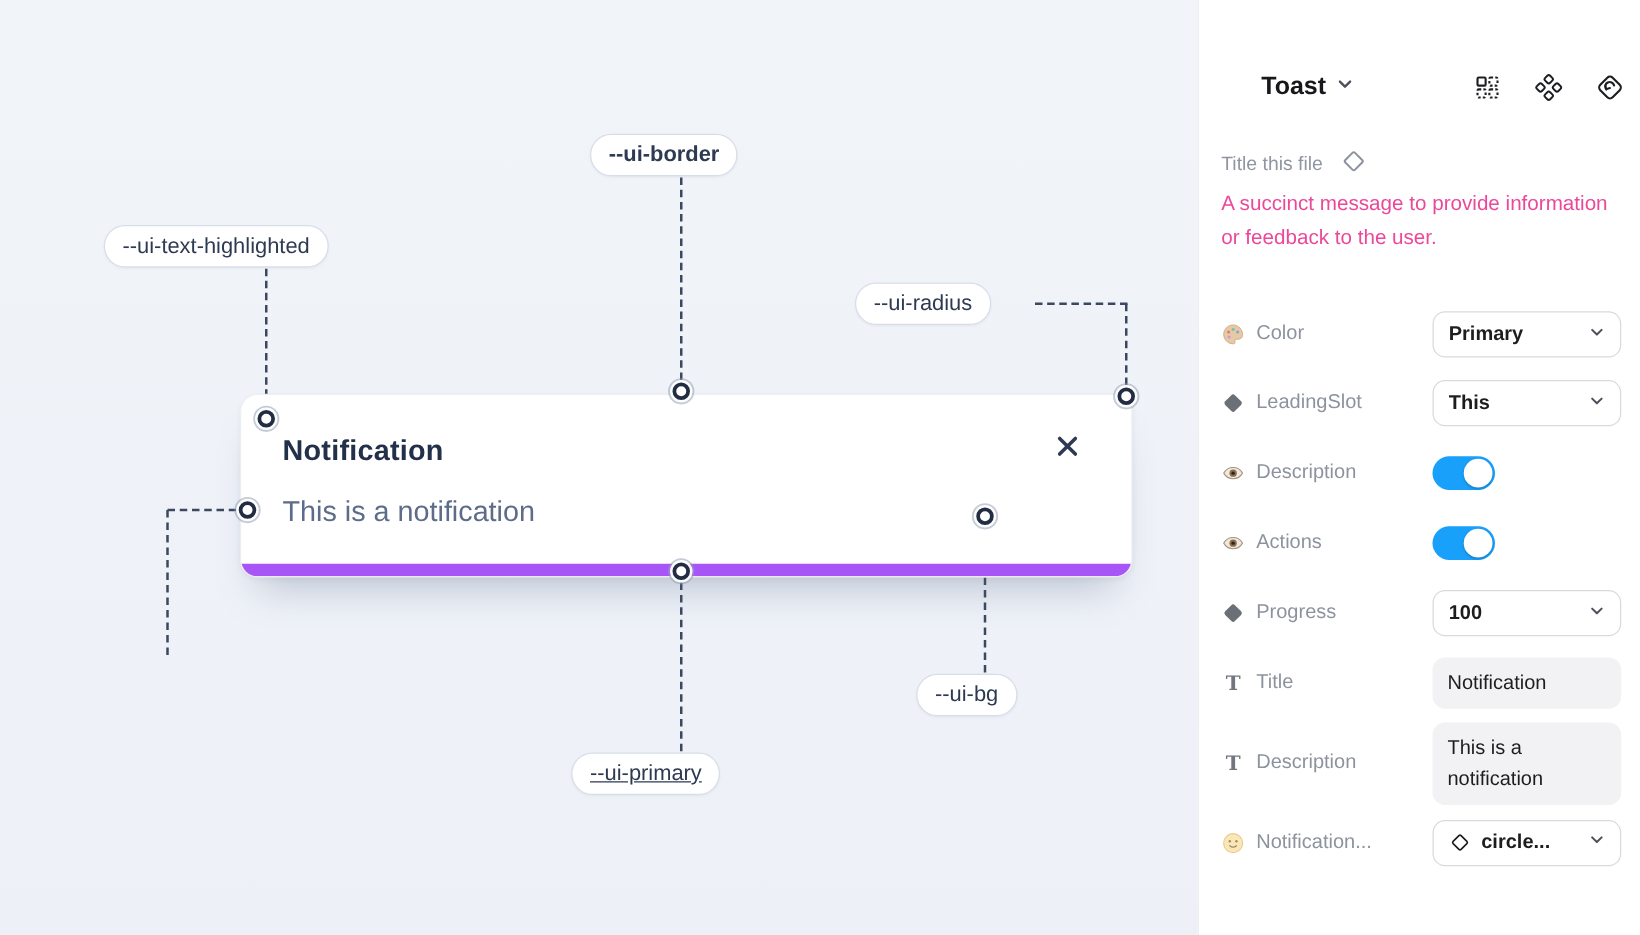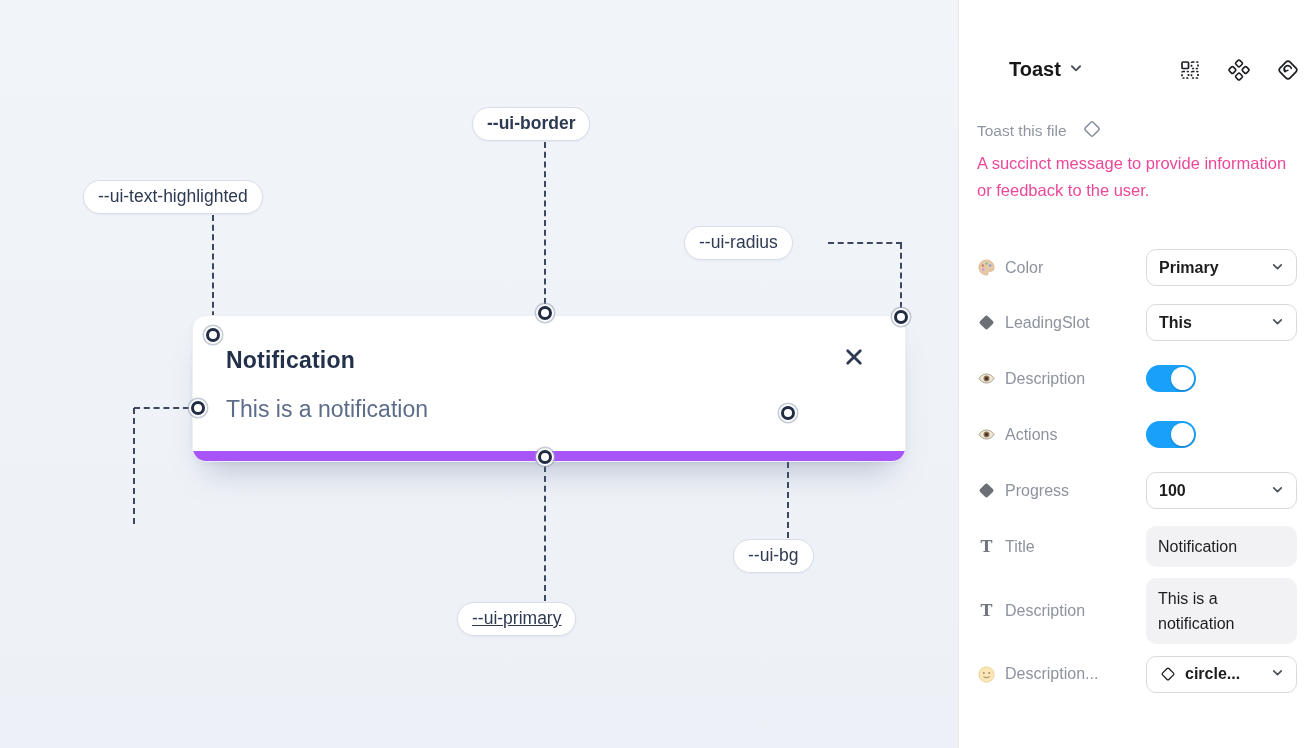--- a/index.html
+++ b/index.html
@@ -47,21 +47,21 @@
 
   .from-row { position:absolute; left:18px; top:116px; display:flex;
     align-items:center; gap:12px; }
   .from-label { font-size:15.5px; color:#9096a1; }
 
   .panel-desc { position:absolute; left:18px; top:150px; width:324px;
     font-size:16.5px; line-height:27px; color:#ec4899; }
 
   .prop-row { position:absolute; left:18px; width:320px; display:flex;
     align-items:center; }
-  .prop-label { display:flex; align-items:center; gap:9px; font-size:16px;
+  .prop-label { display:flex; gap:9px; font-size:16px;
     color:#8d939e; }
   .prop-label .picon { width:19px; height:19px; display:inline-flex;
     align-items:center; justify-content:center; }
   .t-glyph { font-family:"DejaVu Serif", serif; font-weight:700; font-size:16px;
     color:#72777f; }
   .diamond-glyph { width:11px; height:11px; background:#6b7076; border-radius:2px;
     transform:rotate(45deg); }
   .prop-control { position:absolute; left:169px; }
 
   .select { display:flex; align-items:center; width:151px; height:37px;
@@ -155,21 +155,21 @@
       <span class="hicon">
         <svg width="22" height="22" viewBox="0 0 22 22" fill="none" stroke="#1c1e21" stroke-width="1.7">
           <rect x="4" y="4" width="14" height="14" rx="3" transform="rotate(45 11 11)"></rect>
           <path d="M14.3 9.4a3.6 3.6 0 1 0-6.2 3.2" stroke-linecap="round"></path>
           <path d="M7.2 9.2l.8 3.1 3-.9" stroke-linecap="round" stroke-linejoin="round" stroke-width="1.5"></path>
         </svg>
       </span>
     </div>
 
     <div class="from-row">
-      <span class="from-label">Toast this file</span>
+      <span class="from-label">Title this file</span>
       <span>
         <svg width="26" height="26" viewBox="0 0 26 26" fill="none">
             <rect x="7.5" y="7.5" width="11" height="11" rx="1.5" transform="rotate(45 13 13)" stroke="#8d939e" stroke-width="1.6"></rect>
           </svg>
       </span>
     </div>
 
     <div class="panel-desc">A succinct message to provide information or feedback to the user.</div>
 
     <div class="prop-row" style="top:249px; height:37px;">
@@ -292,21 +292,21 @@
     <div class="prop-row" style="top:655px; height:38px;">
       <span class="prop-label">
         <span class="picon">
           <svg width="19" height="19" viewBox="0 0 20 20">
               <circle cx="10" cy="10" r="8" fill="#fbe7b6" stroke="#e6ca8f" stroke-width=".9"></circle>
               <circle cx="7.2" cy="8.4" r="1" fill="#9c8c6e"></circle>
               <circle cx="12.8" cy="8.4" r="1" fill="#9c8c6e"></circle>
               <path d="M7.2 12.2c1.6 1.3 4 1.3 5.6 0" stroke="#9c8c6e" stroke-width="1.1" fill="none" stroke-linecap="round"></path>
             </svg>
         </span>
-        <span>Description...</span>
+        <span>Notification...</span>
       </span>
       <div class="prop-control">
         <div class="select">
           <span style="display:inline-flex;">
             <svg width="18" height="18" viewBox="0 0 22 22" fill="none">
                 <rect x="5.5" y="5.5" width="11" height="11" rx="1.5" transform="rotate(45 11 11)" stroke="#1d1d1f" stroke-width="1.6"></rect>
               </svg>
           </span>
           <span class="sel-text">circle...</span>
           <span><svg width="13" height="13" viewBox="0 0 12 12" fill="none">

